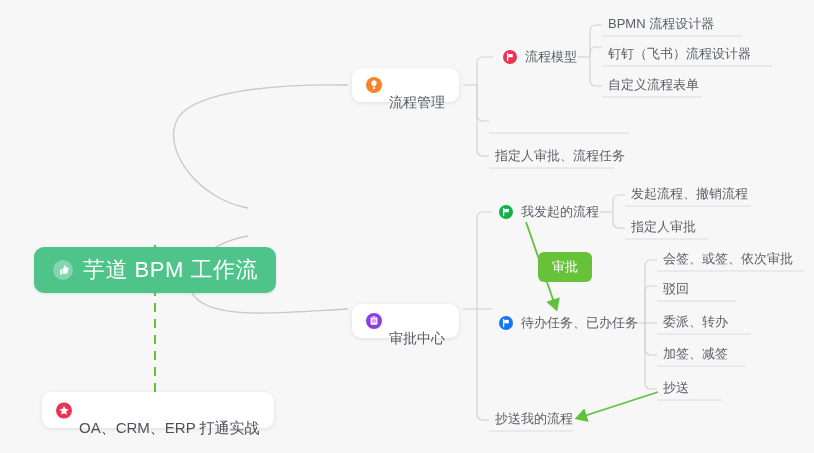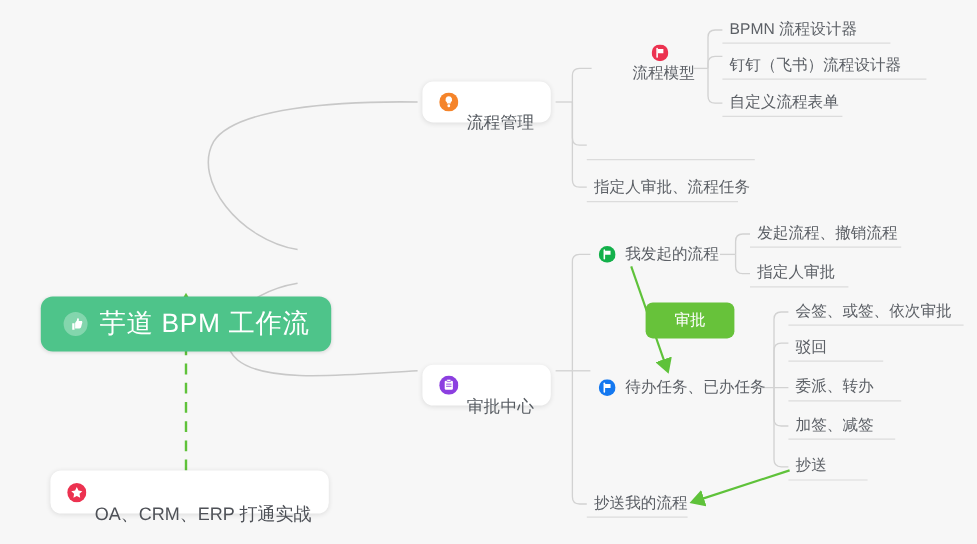--- a/index.html
+++ b/index.html
@@ -37,21 +37,21 @@
 
   
   .leaf{height:26px;padding:0 6px;}
   .leaf .label{color:#5c6066;font-size:13px;}
 
   
   .tag{
     background:#67c23a;
     border-radius:6px;
     height:30px;
-    padding:0 24px;
+    padding:0 14px;
     justify-content:flex-start;
     z-index:4;
   }
   .tag .label{color:#ffffff;font-size:13px;}
 
   .icon{
     width:16px;height:16px;border-radius:50%;
     margin-right:7px;flex:0 0 auto;
     display:flex;align-items:center;justify-content:center;
   }
@@ -140,21 +140,21 @@
     <span class="icon">
       <svg width="16" height="16" viewBox="0 0 16 16">
         <circle cx="8" cy="8" r="8" fill="#f5842a"></circle>
         <path d="M8 3.3 a2.7 2.7 0 0 0 -1.6 4.9 l0 1.1 h3.2 l0 -1.1 A2.7 2.7 0 0 0 8 3.3 z" fill="#ffffff"></path>
         <rect x="6.9" y="9.9" width="2.2" height="2.4" rx="1" fill="#ffffff"></rect>
       </svg>
     </span>
     <span class="label">流程管理</span>
   </div>
 
-  <div class="node leaf" style="left:521px;top:44px;flex-direction:column;">
+  <div class="node leaf" style="left:496px;top:44px;">
     <span class="icon">
       <svg width="14" height="14" viewBox="0 0 14 14">
         <circle cx="7" cy="7" r="7" fill="#ec3250"></circle>
         <path d="M4.6 3.4 v7.2" stroke="#ffffff" stroke-width="1.3" stroke-linecap="round"></path>
         <path d="M5.2 3.9 h4.6 v3.4 h-4.6 z" fill="#ffffff"></path>
       </svg>
     </span>
     <span class="label">流程模型</span>
   </div>
 

